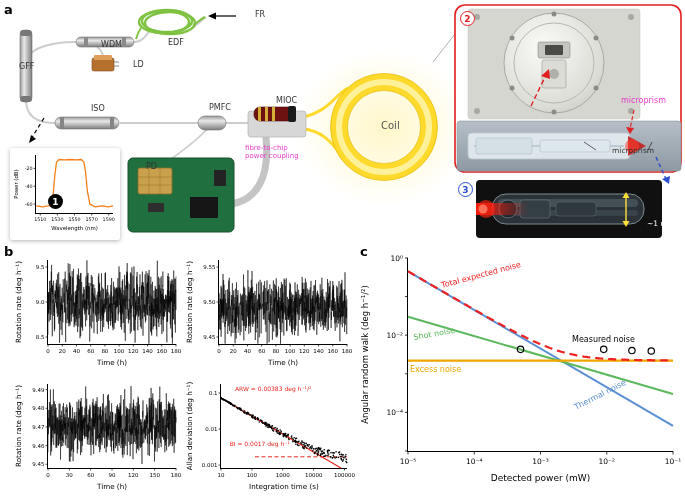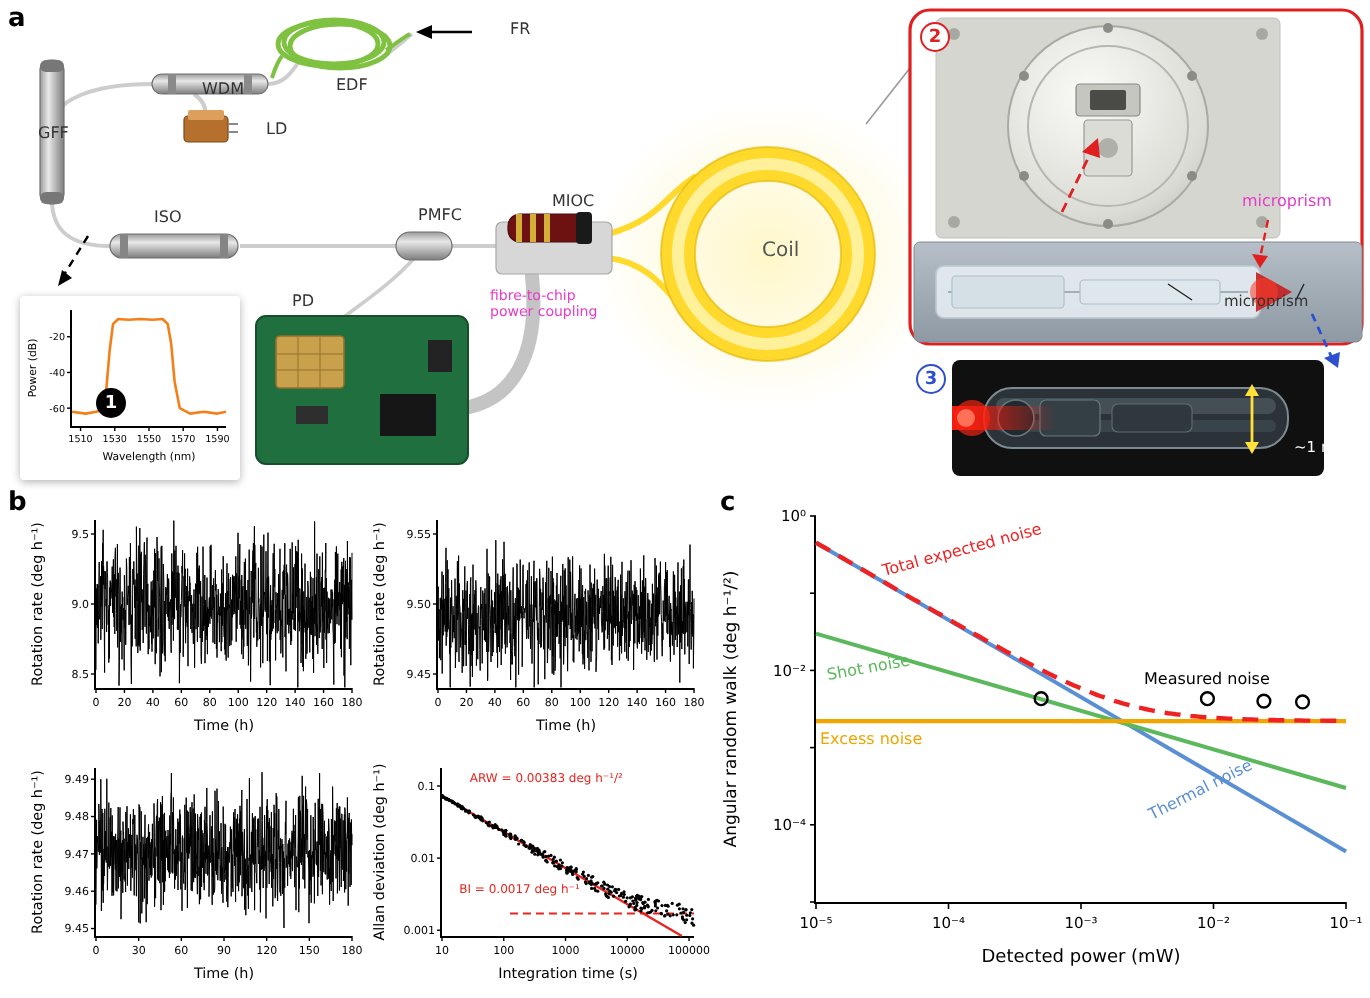--- a/index.html
+++ b/index.html
@@ -232,24 +232,24 @@
 
   <div class="panel-label" style="left:4px;top:2px">a</div>
   <div class="panel-label" style="left:4px;top:244px">b</div>
   <div class="panel-label" style="left:360px;top:244px">c</div>
 
   <div class="lbl" style="left:4px;top:62px">GFF</div>
   <div class="lbl" style="left:86px;top:40px">WDM</div>
   <div class="lbl" style="left:153px;top:38px">EDF</div>
   <div class="lbl" style="left:240px;top:10px">FR</div>
   <div class="lbl" style="left:118px;top:60px">LD</div>
-  <div class="lbl" style="left:62px;top:104px">ISO</div>
+  <div class="lbl" style="left:76px;top:104px">ISO</div>
   <div class="lbl" style="left:194px;top:103px">PMFC</div>
   <div class="lbl" style="left:261px;top:96px">MIOC</div>
-  <div class="lbl" style="left:131px;top:146px">PD</div>
+  <div class="lbl" style="left:131px;top:162px">PD</div>
   <div class="lbl coil-lbl center" style="left:366px;top:120px;width:36px">Coil</div>
   <div class="lbl magenta center" style="left:230px;top:144px;width:82px;font-size:7px">
     <div>fibre-to-chip</div>
     <div>power coupling</div>
   </div>
   <div class="lbl magenta" style="left:606px;top:96px">microprism</div>
   <div class="lbl" style="left:597px;top:147px;font-size:7.5px">microprism</div>
   <div class="lbl white" style="left:632px;top:220px;font-size:7.5px">~1 mm</div>
 
   <div class="badge badge-black" style="left:48px;top:194px">1</div>

